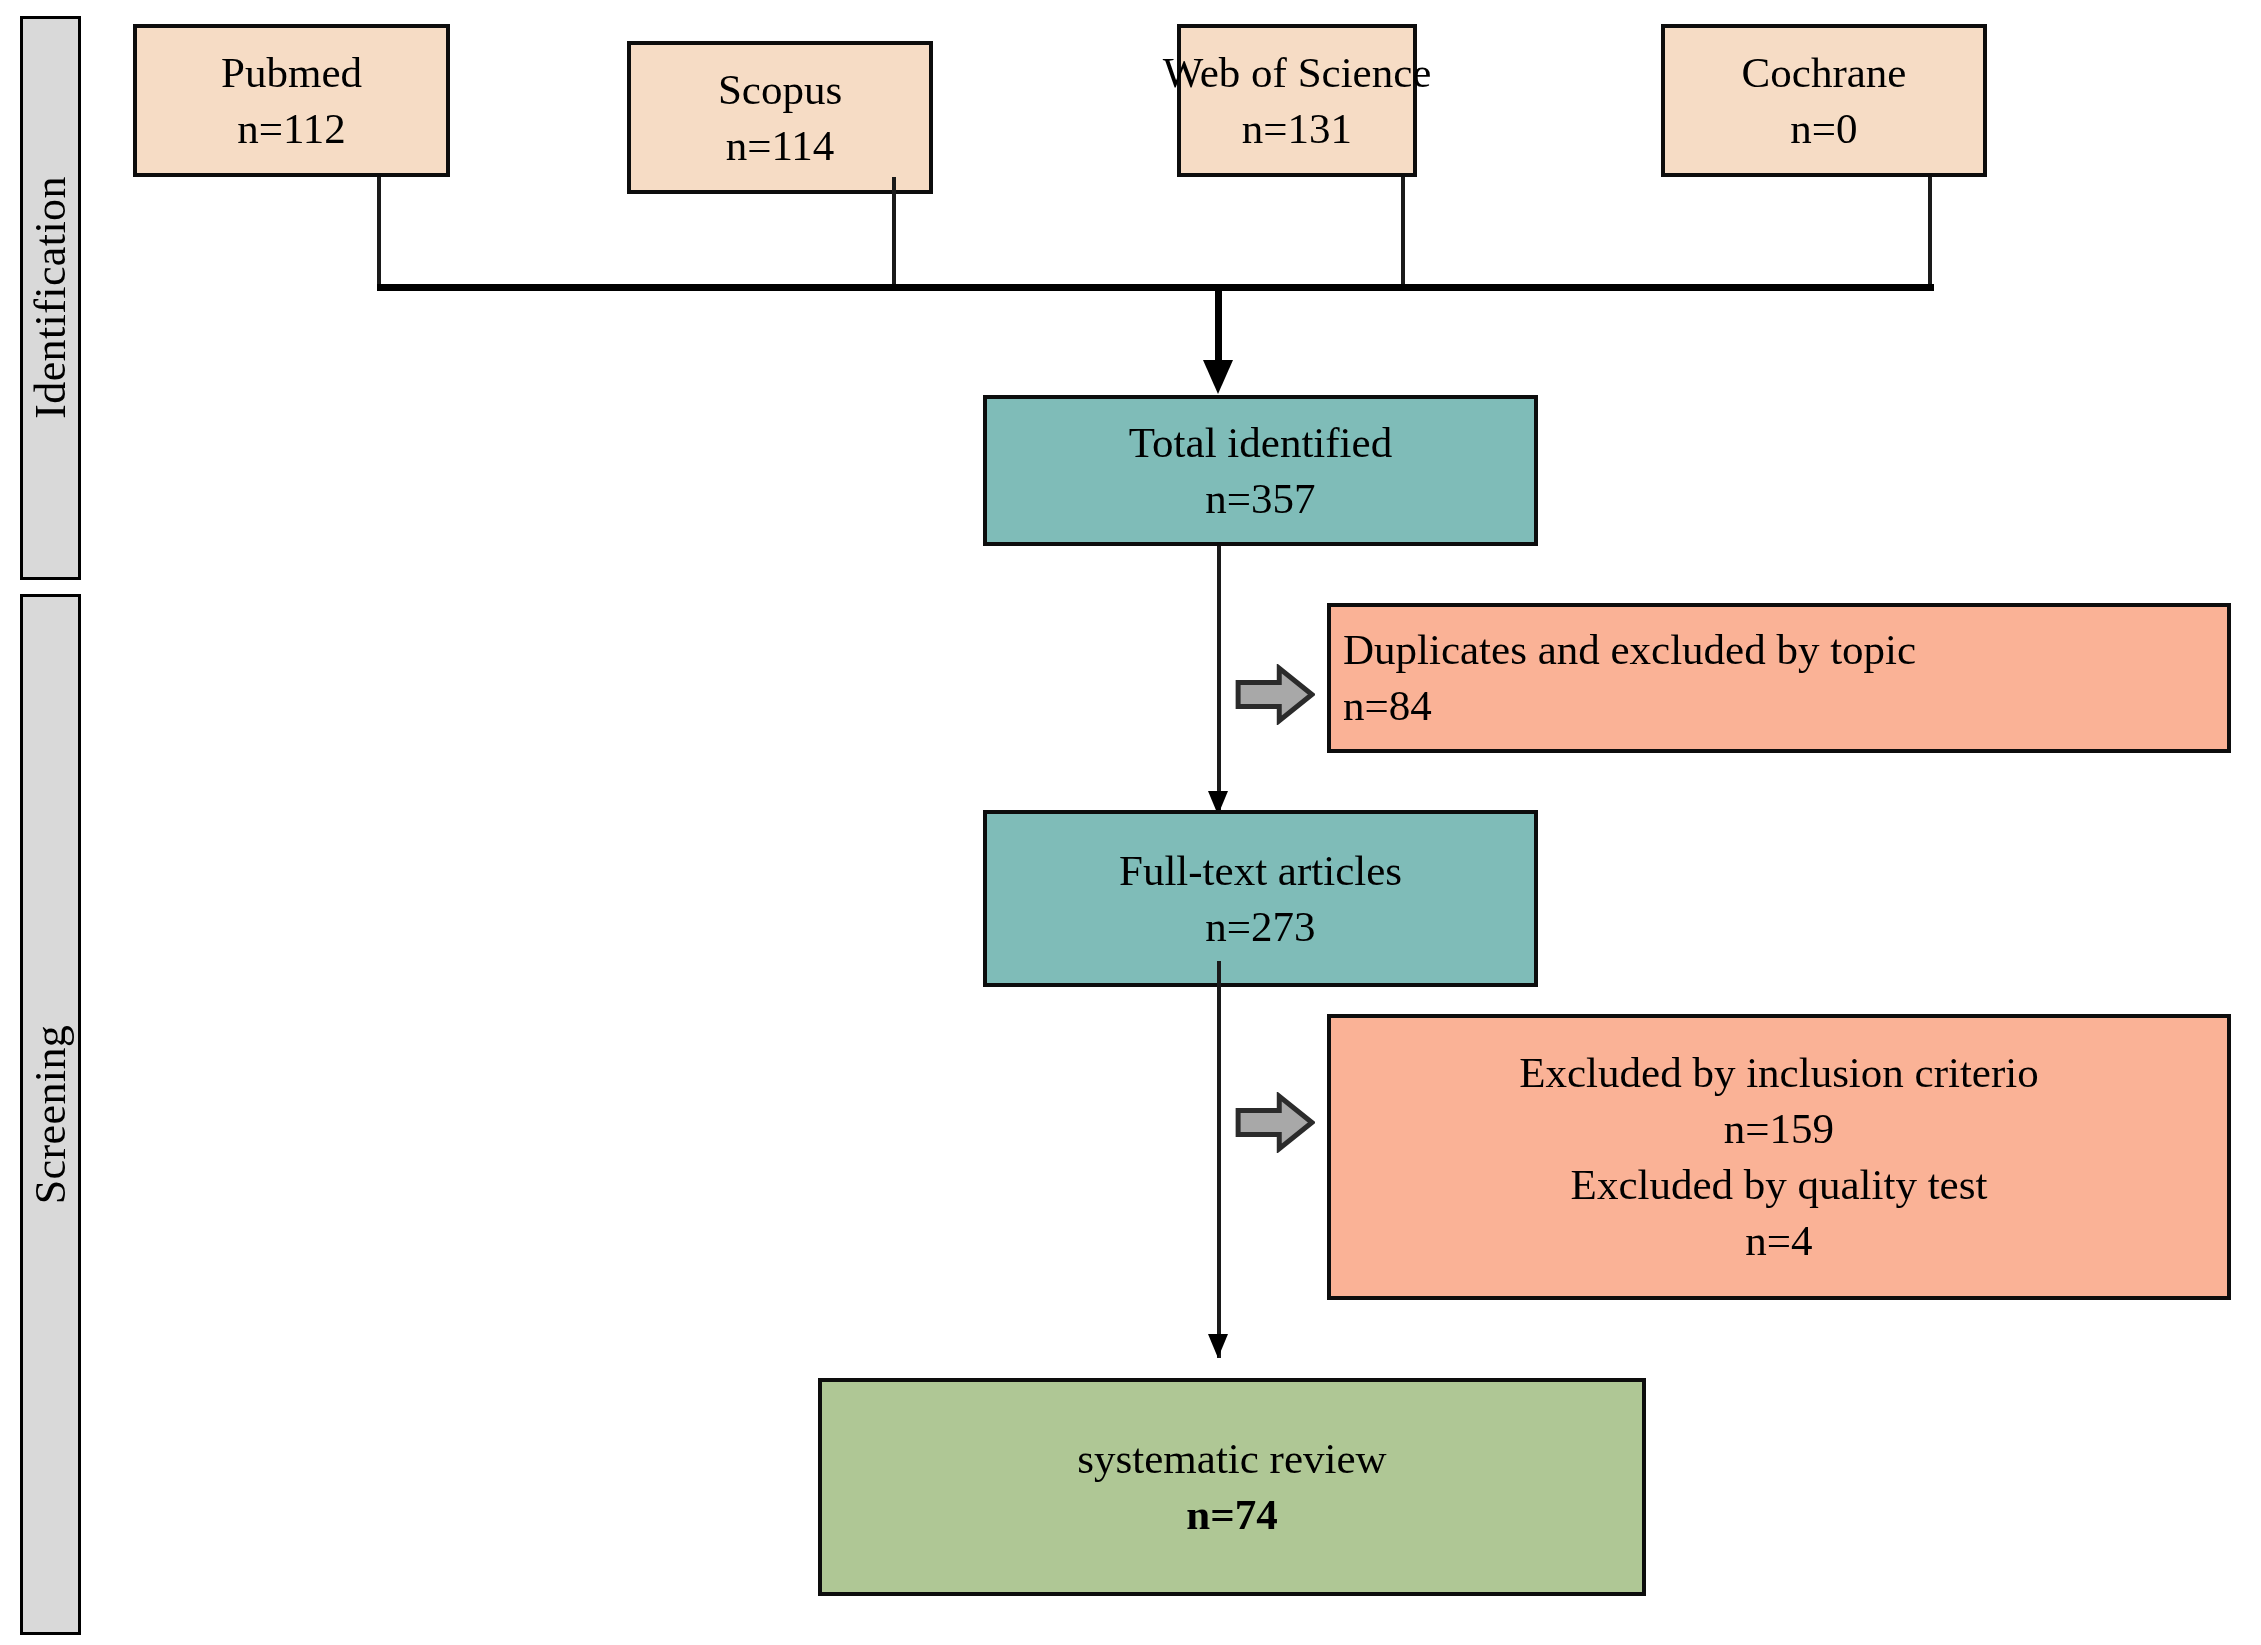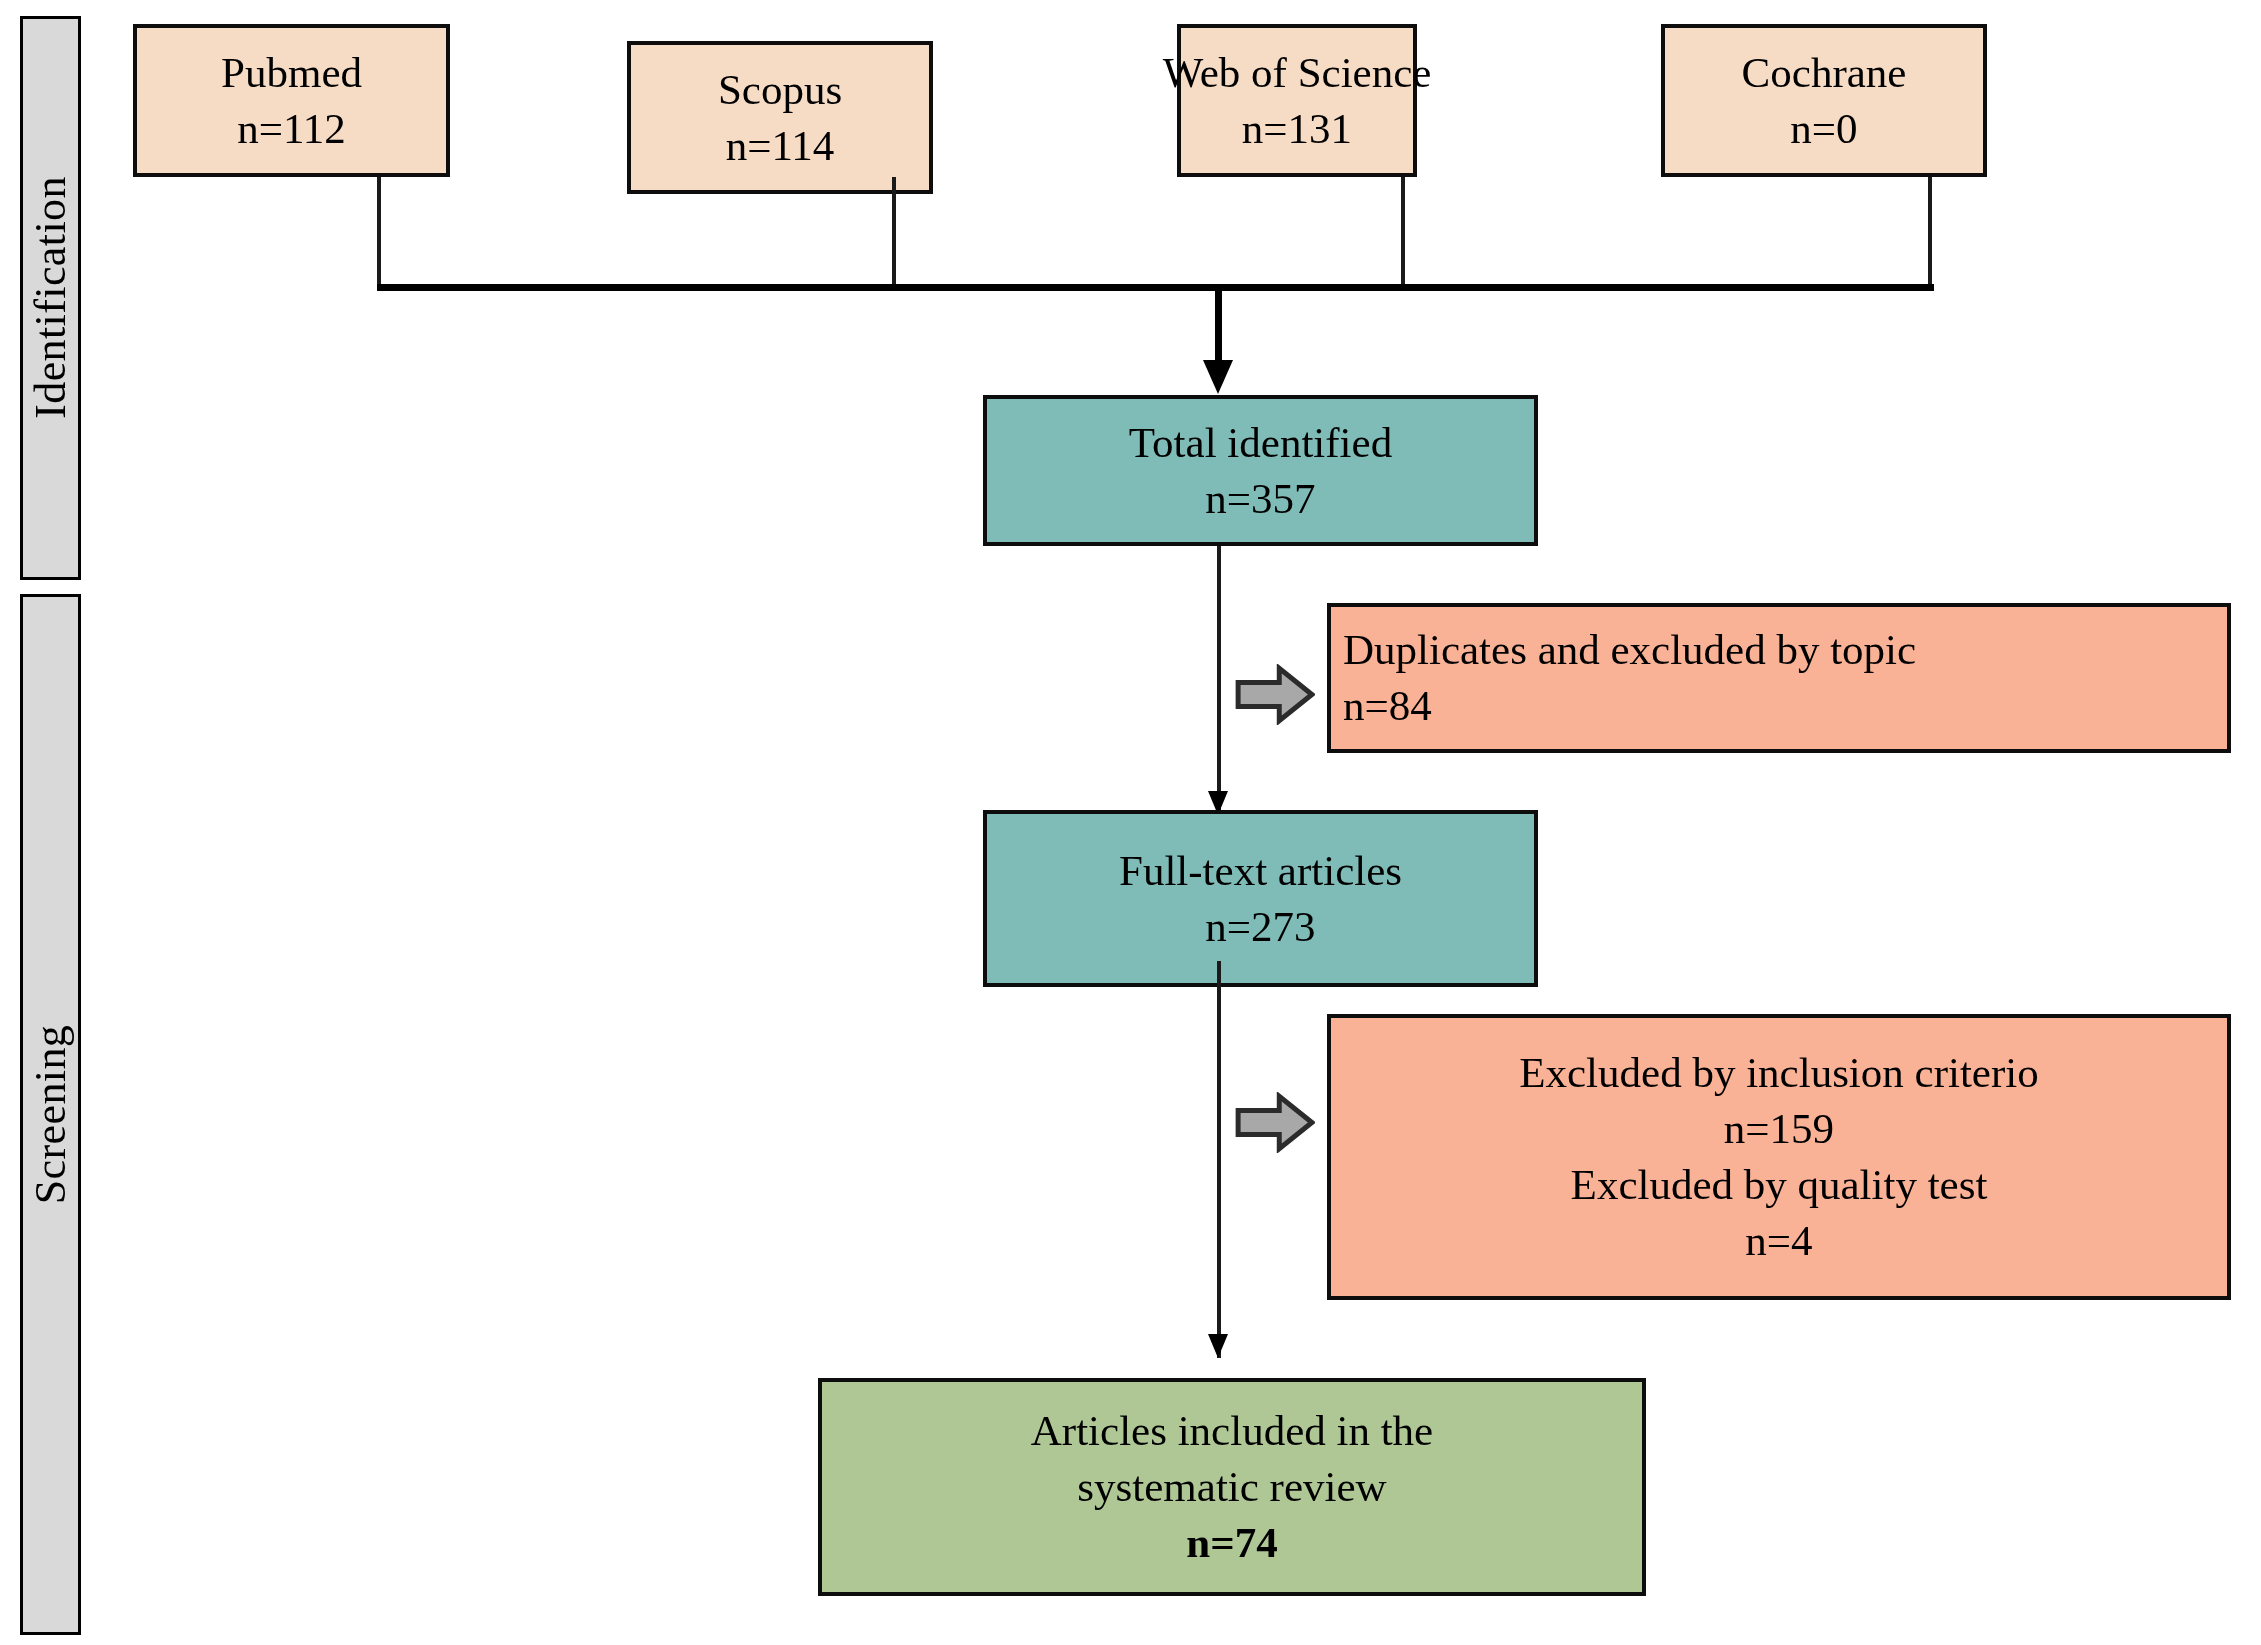--- a/index.html
+++ b/index.html
@@ -172,19 +172,18 @@
   </div>
 
   <div class="node orng" style="left:1327px; top:1014px; width:904px; height:286px;">
     <span class="line">Excluded by inclusion criterio</span>
     <span class="line">n=159</span>
     <span class="line">Excluded by quality test</span>
     <span class="line">n=4</span>
   </div>
 
   <div class="node grn" style="left:818px; top:1378px; width:828px; height:218px;">
-    <span class="line">Articles included in the</span>
     <span class="line">systematic review</span>
     <span class="line bold-n">n=74</span>
   </div>
 
 </div>
 
 
 </body></html>

